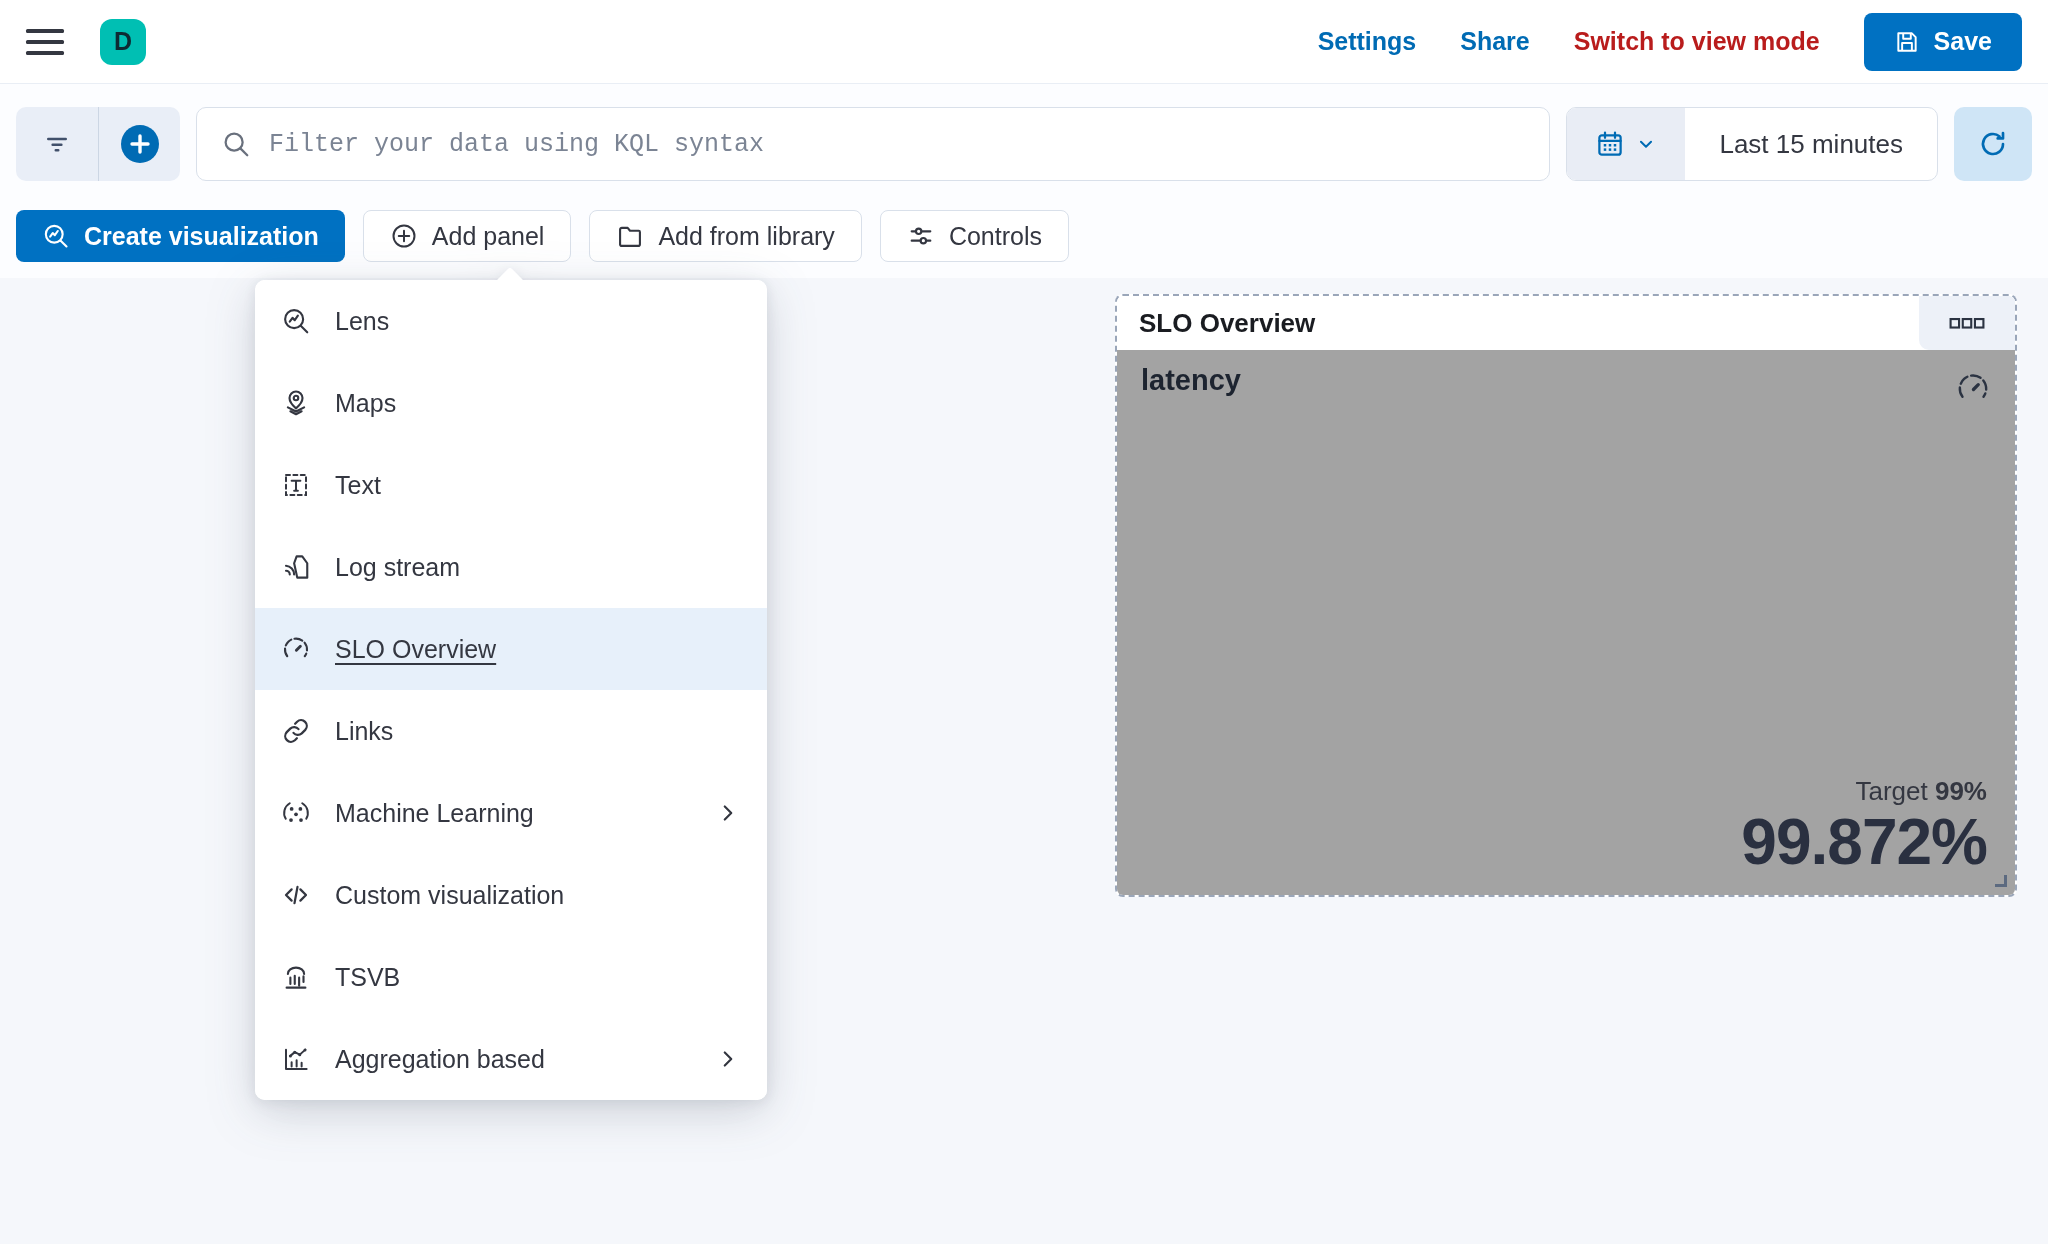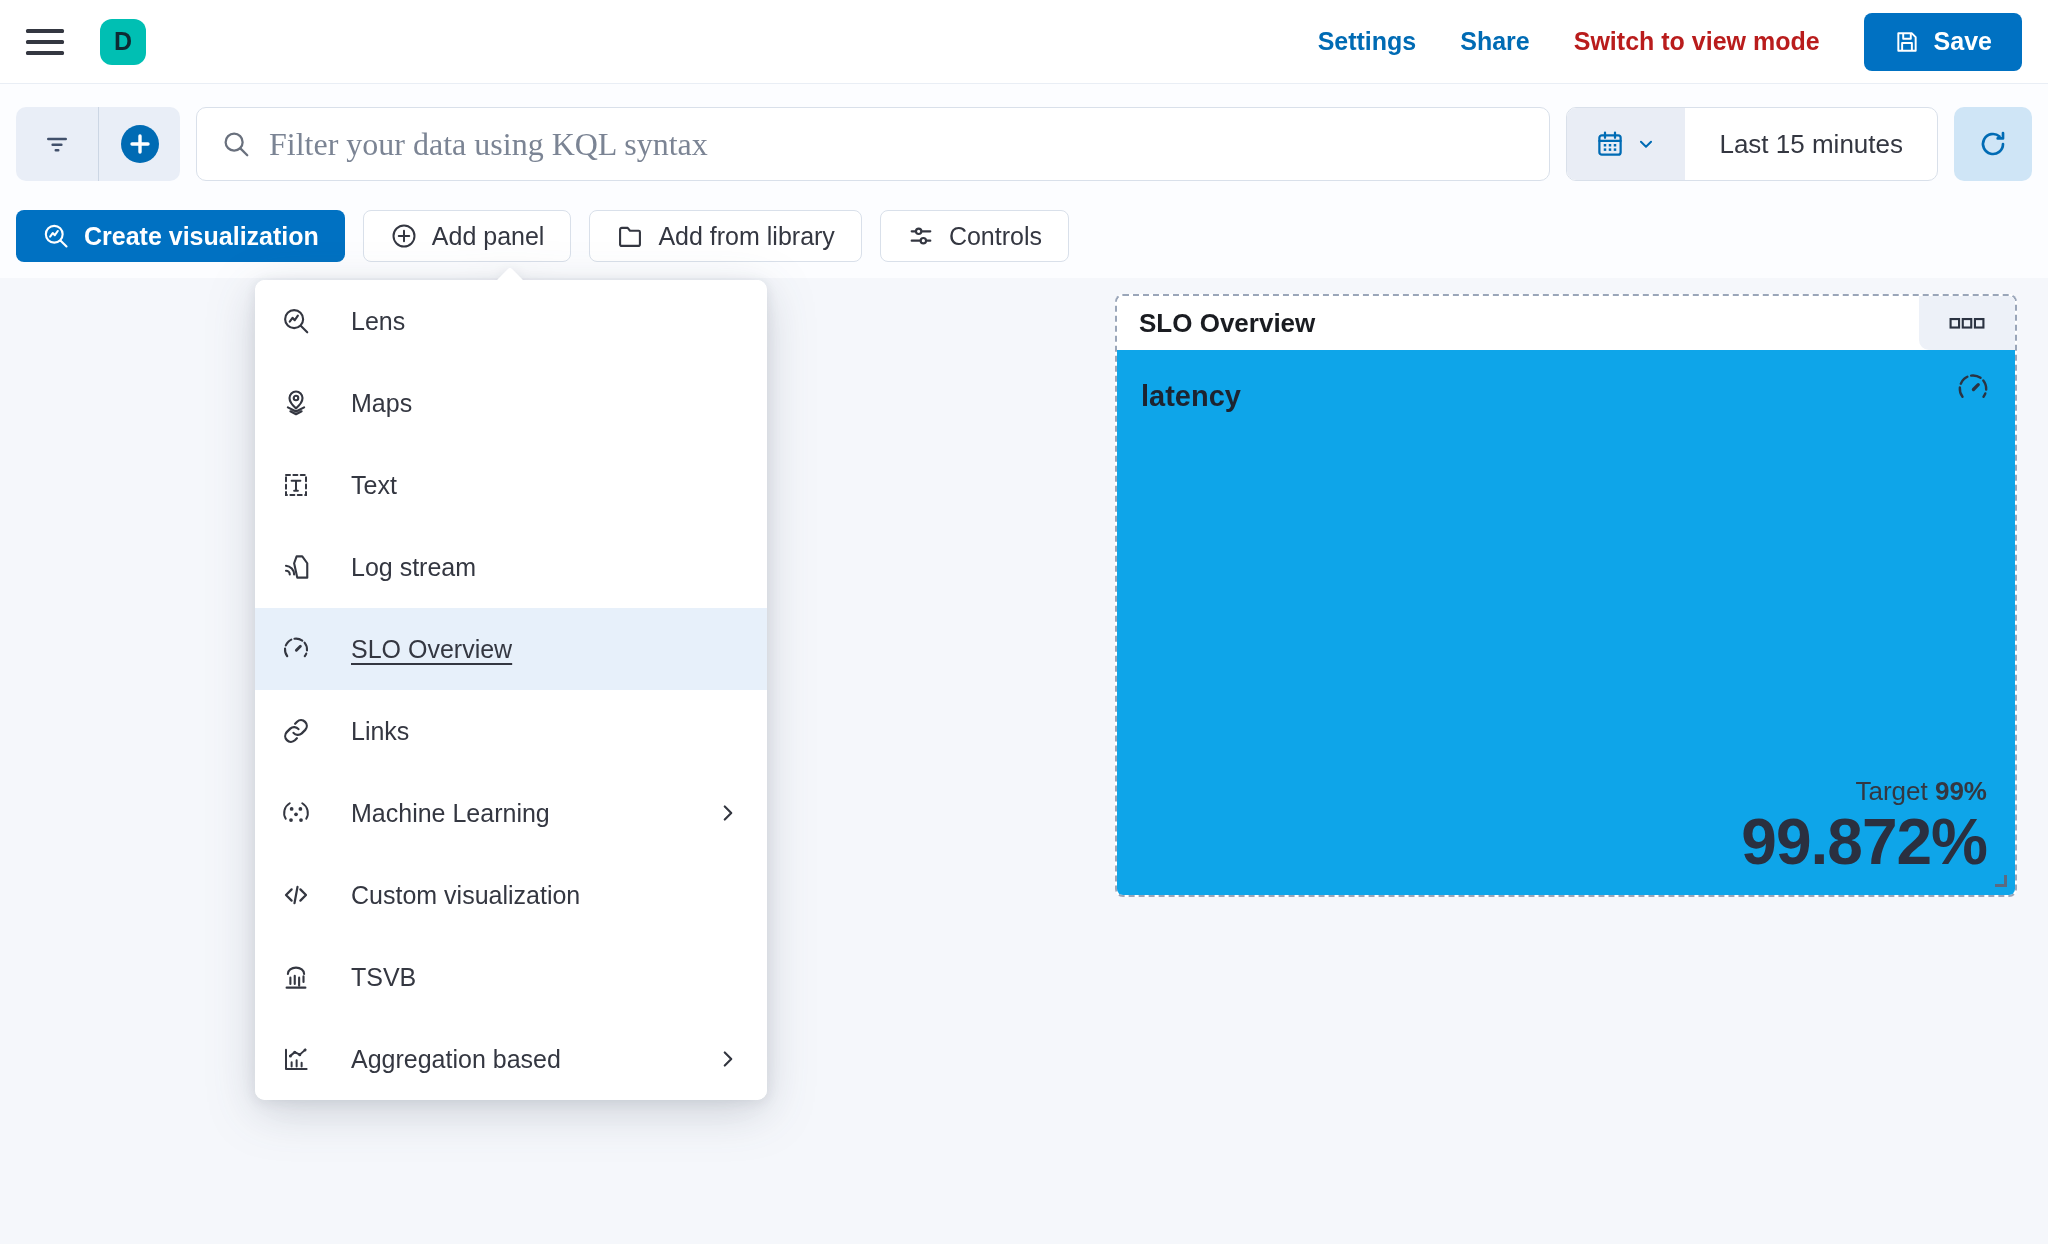--- a/index.html
+++ b/index.html
@@ -45,22 +45,22 @@
                background:#fcfdff; }
   .filter-group { display:flex; height:74px; background:#e9eef7; border-radius:10px;
                   align-items:stretch; overflow:hidden; }
   .filter-btn { width:82px; display:flex; align-items:center; justify-content:center;
                 cursor:pointer; color:#41506b; }
   .add-filter-btn { width:82px; display:flex; align-items:center; justify-content:center;
                     cursor:pointer; border-left:1px solid #ccd6e4; }
   .kql-box { flex:1; height:74px; background:#fff; border:1px solid #d9e0ea; border-radius:10px;
              display:flex; align-items:center; padding:0 24px; gap:18px; }
   .kql-box svg { color:#69707d; }
-  .kql-box input { border:none; outline:none; flex:1; font-size:32px; color:#0369a1;
-                   font-family:Liberation Serif, serif; background:transparent; }
+  .kql-box input { border:none; outline:none; flex:1; font-size:25px; color:#0369a1;
+                   font-family:Liberation Mono, monospace; background:transparent; }
   .kql-box input::placeholder { color:#7b8494; }
   .date-picker { display:flex; height:74px; border:1px solid #d9e0ea; border-radius:10px;
                  overflow:hidden; background:#fff; }
   .date-left { width:118px; background:#e9edf5; display:flex; align-items:center;
                justify-content:center; gap:10px; color:#006bb4; cursor:pointer; }
   .date-text { padding:0 34px; display:flex; align-items:center; font-size:26px;
                color:#343741; cursor:pointer; }
   .refresh-btn { width:78px; height:74px; background:#cfe5f6; border:none; border-radius:10px;
                  display:flex; align-items:center; justify-content:center; color:#006bb4;
                  cursor:pointer; }
@@ -74,38 +74,38 @@
 
   
   .canvas { position:relative; height:966px; background:#f5f7fb; }
 
   
   .menu { position:absolute; left:255px; top:2px; width:512px; z-index:5;
           filter:drop-shadow(0 12px 24px rgba(45,55,75,.18)) drop-shadow(0 2px 6px rgba(45,55,75,.10)); }
   .menu-caret { position:absolute; top:-9px; left:245px; width:20px; height:20px;
                 background:#fff; transform:rotate(45deg); border-radius:3px; }
   .menu-list { background:#fff; border-radius:10px; overflow:hidden; position:relative; }
-  .menu-item { height:82px; display:flex; align-items:center; padding:0 26px; gap:40px;
+  .menu-item { height:82px; display:flex; align-items:center; padding:0 26px; gap:24px;
                font-size:25px; color:#343741; cursor:pointer; background:#fff; }
   .menu-item .mi-icon { width:30px; height:30px; color:#343741; flex:0 0 30px; }
   .menu-item.selected { background:#e7f0fa; }
   .menu-item.selected .mi-label { text-decoration:underline; text-underline-offset:5px; }
   .mi-chevron { margin-left:auto; color:#343741; }
 
   
   .slo-panel { position:absolute; left:1115px; top:16px; width:902px; height:603px;
                border:2px dashed #9aa6b9; border-radius:8px; background:#fff;
                overflow:hidden; display:flex; flex-direction:column; }
   .slo-header { height:54px; display:flex; align-items:center; padding-left:22px;
                 background:#fff; position:relative; flex:0 0 54px; }
   .slo-title { font-size:26px; font-weight:700; color:#1a1c21; }
   .slo-menu-tab { position:absolute; right:0; top:0; width:96px; height:54px;
                   background:#edf1f8; border-radius:0 4px 0 10px; display:flex;
                   align-items:center; justify-content:center; cursor:pointer; color:#2b3342; }
-  .slo-body { flex:1; background:#0ea5e9; position:relative; padding:30px 24px; }
+  .slo-body { flex:1; background:#a3a3a3; position:relative; padding:14px 24px; }
   .slo-metric-name { font-size:29px; font-weight:700; color:#1d2430; }
   .slo-gauge { position:absolute; top:20px; right:24px; color:#2b3342; }
   .slo-values { position:absolute; right:28px; bottom:16px; text-align:right; }
   .slo-target-line { font-size:26px; color:#343741; }
   .slo-target-line .tv { font-weight:700; }
   .slo-big { font-size:64px; font-weight:800; color:#2a3040; line-height:1.12;
              letter-spacing:-1px; }
   .resize-handle { position:absolute; right:8px; bottom:8px; width:12px; height:12px;
                    border-right:3px solid #5c6a80; border-bottom:3px solid #5c6a80;
                    cursor:nwse-resize; }

